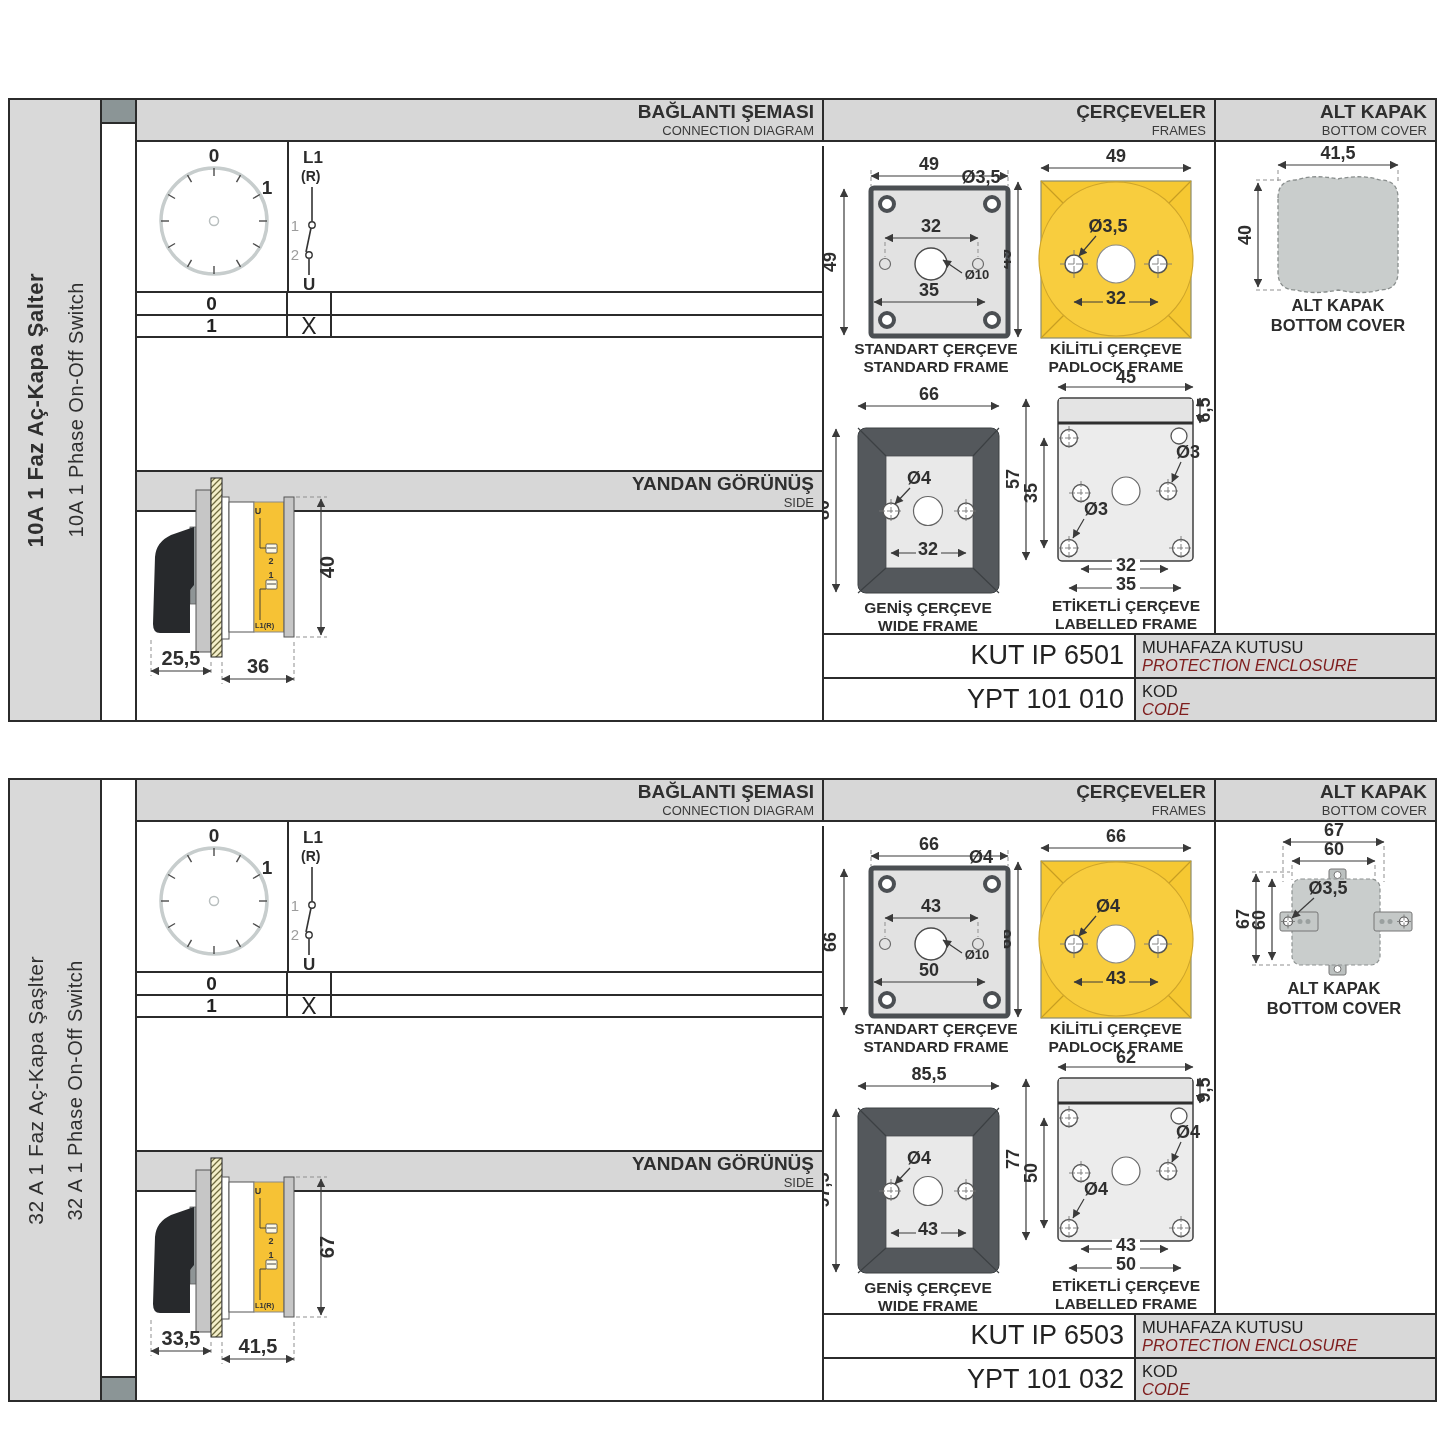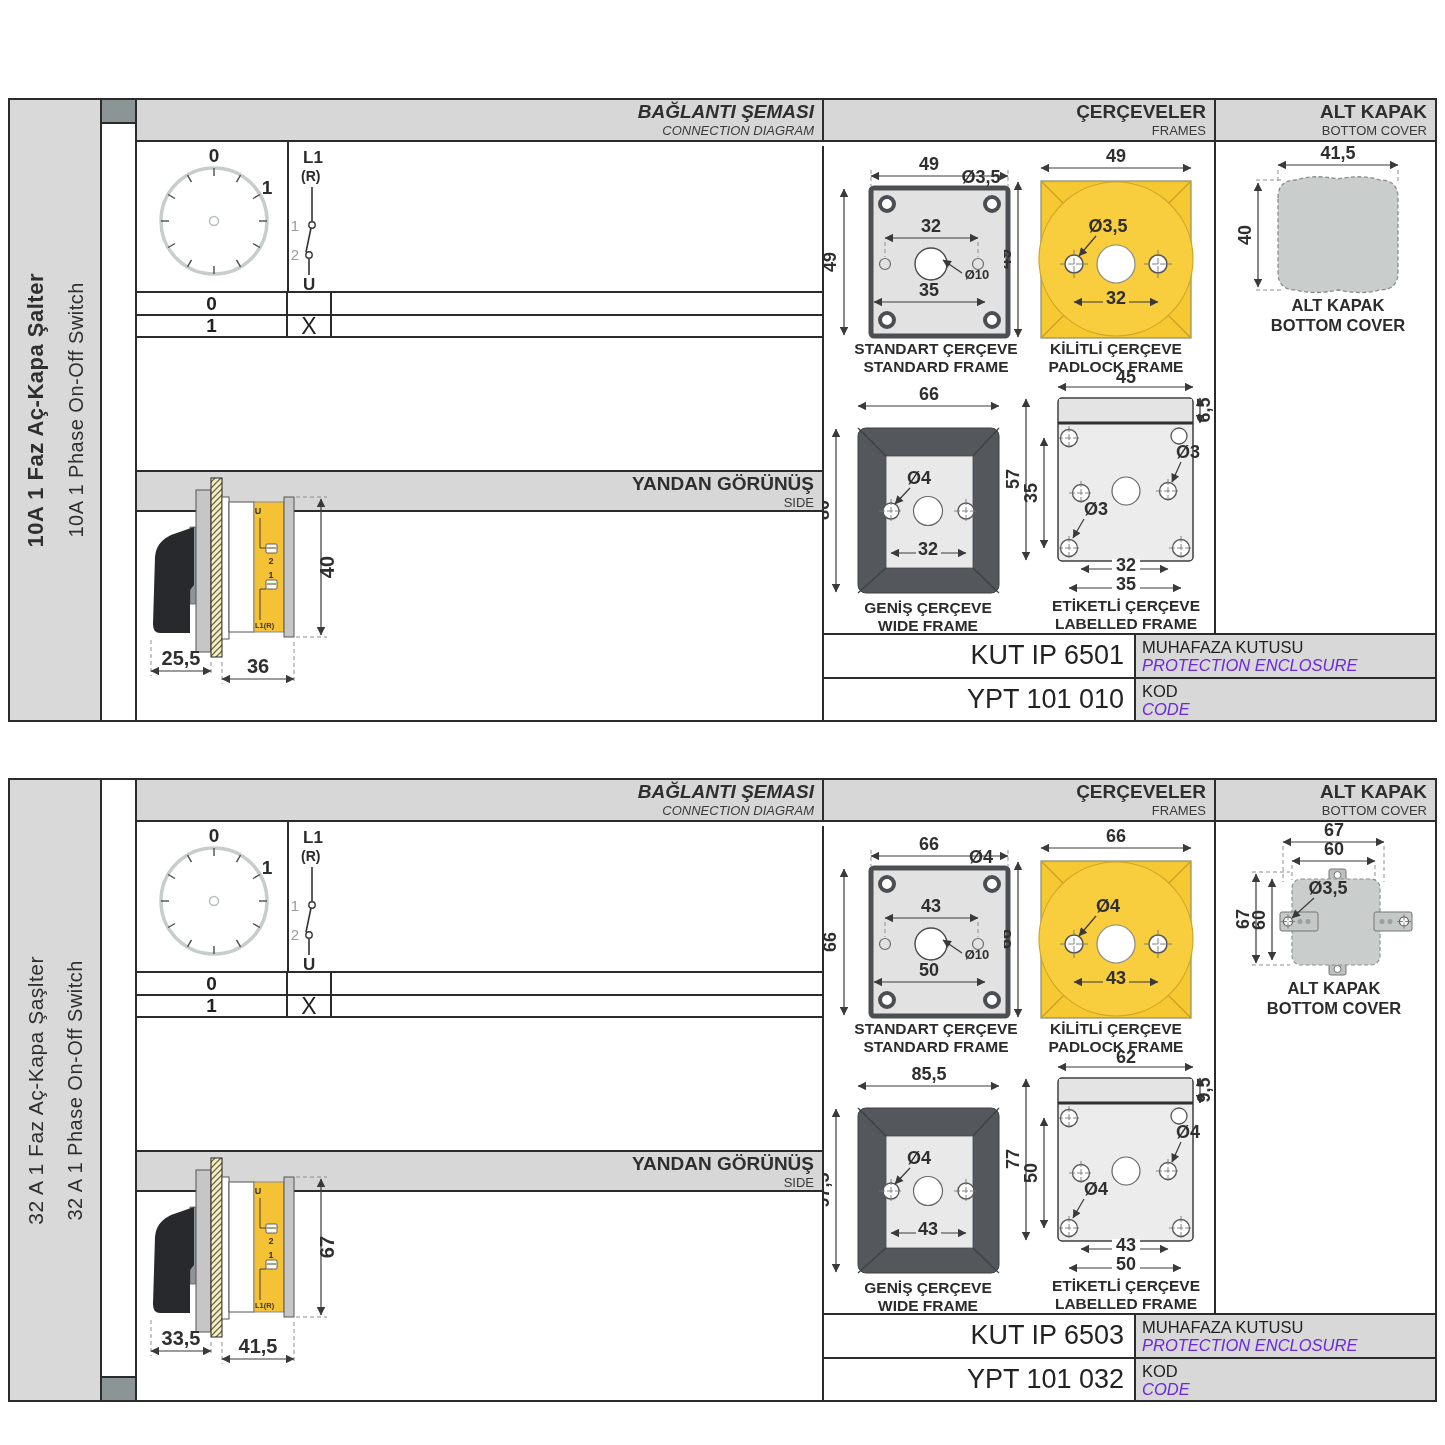--- a/index.html
+++ b/index.html
@@ -22,21 +22,21 @@
   .marker{position:absolute;left:0;width:33px;height:24px;background:#8b9596;box-sizing:border-box;}
   .sec--a .marker{top:0;border-bottom:2px solid #2b2b2b;}
   .sec--b .marker{bottom:0;border-top:2px solid #2b2b2b;}
   
   .content{position:absolute;left:127px;top:0;right:0;bottom:0;}
   .hdr{position:absolute;top:0;height:42px;background:#d7d7d7;border-bottom:2px solid #2b2b2b;
        box-sizing:border-box;text-align:right;padding:2px 8px 0 0;}
   .hdr-tr{display:block;font-weight:bold;font-size:19px;line-height:20px;color:#2f2f2f;}
   .hdr-en{display:block;font-size:13px;line-height:18px;color:#3a3a3a;}
   .italic{}
-  .hdr-conn{left:0;width:685px;font-style:italic;}
+  .hdr-conn{left:0;width:685px;}
   .hdr-frames{left:685px;width:392px;border-left:2px solid #2b2b2b;}
   .hdr-cover{left:1077px;right:0;border-left:2px solid #2b2b2b;}
   .fig{position:absolute;}
   
   .trow{position:absolute;left:0;width:685px;display:flex;border-top:2px solid #2b2b2b;
         box-sizing:border-box;background:#fff;}
   .c-pos{width:151px;border-right:2px solid #2b2b2b;box-sizing:border-box;display:flex;
          align-items:center;justify-content:center;font-weight:bold;font-size:19px;color:#222;}
   .c-mark{width:44px;border-right:2px solid #2b2b2b;box-sizing:border-box;display:flex;
           align-items:center;justify-content:center;font-size:23px;color:#222;}
@@ -50,21 +50,21 @@
             border-left:2px solid #2b2b2b;box-sizing:border-box;}
   
   .codes{position:absolute;left:685px;right:0;top:533px;bottom:0;border-left:2px solid #2b2b2b;
          border-top:2px solid #2b2b2b;box-sizing:border-box;display:flex;flex-direction:column;}
   .coderow{flex:1;display:flex;min-height:0;}
   .coderow+.coderow{border-top:2px solid #2b2b2b;}
   .codeval{width:310px;display:flex;align-items:center;justify-content:flex-end;
            padding-right:10px;box-sizing:border-box;font-size:27px;color:#222;background:#fff;}
   .codelab{flex:1;background:#d8d8d8;border-left:2px solid #2b2b2b;padding:3px 0 0 6px;box-sizing:border-box;}
   .codelab-tr{display:block;font-weight:normal;font-size:16.5px;line-height:18px;color:#222;}
-  .codelab-en{display:block;font-style:italic;font-size:16.5px;line-height:18px;color:#6d28d9;}
+  .codelab-en{display:block;font-style:italic;font-size:16.5px;line-height:18px;color:#7f1d1d;}
   
   svg text{font-family:"Liberation Sans",sans-serif;}
   .dim{stroke:#3a3a3a;stroke-width:1.2;fill:none;}
   .ext{stroke:#8f8f8f;stroke-width:1;stroke-dasharray:4 3;fill:none;}
   .xh{stroke:#777;stroke-width:.9;fill:none;stroke-dasharray:6 2;}
   .bline{stroke:#2b2b2b;stroke-width:2;}
   .dt{font-size:18px;font-weight:bold;fill:#2f2f2f;text-anchor:middle;}
   .dts{font-size:13px;font-weight:bold;fill:#2f2f2f;text-anchor:middle;}
   .cap{font-size:15.5px;font-weight:bold;fill:#2b2b2b;text-anchor:middle;}
   .capb{font-size:16.5px;font-weight:bold;fill:#2b2b2b;text-anchor:middle;}

